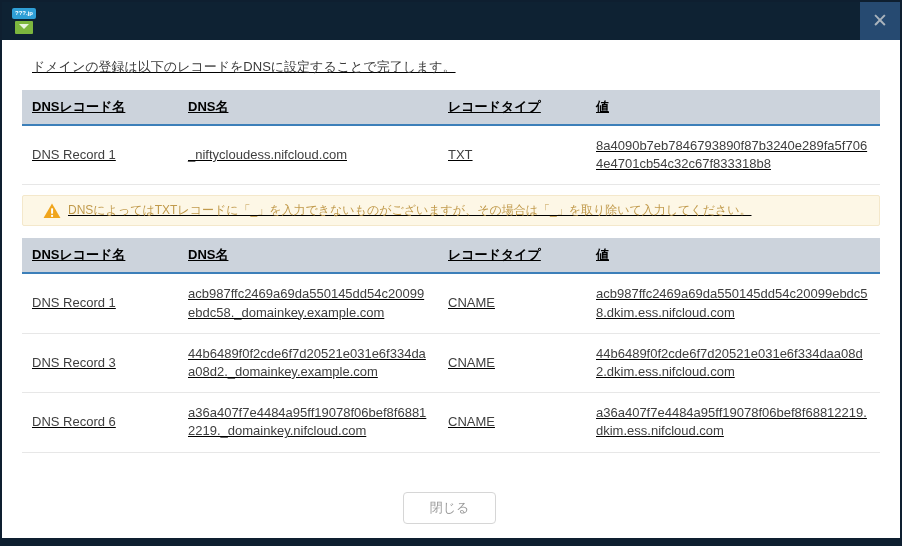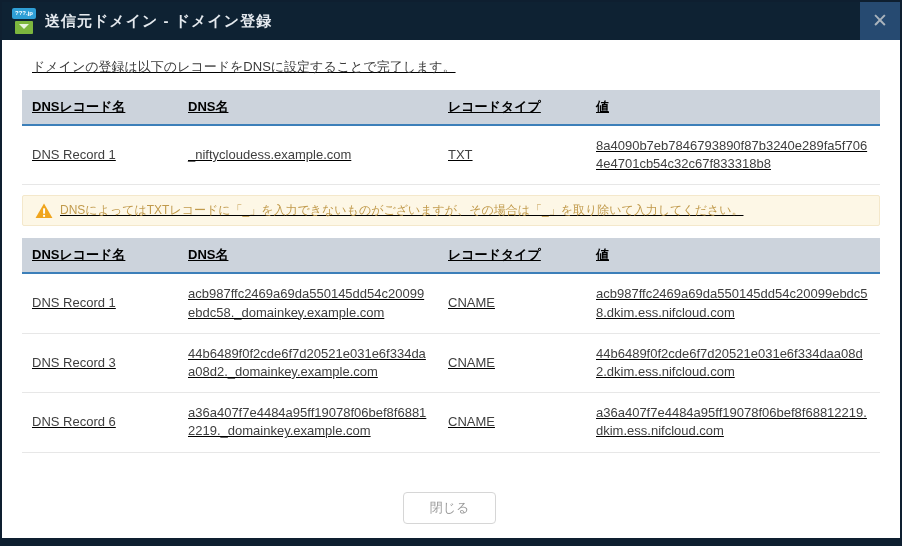--- a/index.html
+++ b/index.html
@@ -44,21 +44,21 @@
     padding:11px 10px; font-size:13px; color:#3f3f3f;
     border-bottom:1px solid #e7e7e7; vertical-align:middle; line-height:1.4; background:#fff;
   }
   td:nth-child(2), td:nth-child(4) { word-break:break-all; }
   .txt-table { margin-bottom:10px; }
   .cname-table { margin-bottom:4px; }
 
   
   .warning {
     background:#fdf7e6; border:1px solid #f4e8cb; border-radius:2px;
-    padding:6px 12px; margin:0 0 12px 0; display:flex; align-items:center; gap:7px;
+    padding:6px 20px; margin:0 0 12px 0; display:flex; align-items:center; gap:7px;
   }
   .warning-text { font-size:12px; color:#c19a4b; }
   .warn-icon { flex:0 0 auto; display:inline-flex; }
 
   
   .modal-footer { flex:0 0 auto; text-align:center; padding:10px 3px 14px 0;text-decoration:underline; }
   .footer-close {
     background:#fff; border:1px solid #d6d6d6; border-radius:4px;
     color:#9b9b9b; font-size:13px; padding:6px 26px; cursor:pointer;
     font-family:"Liberation Sans","DejaVu Sans",sans-serif;
@@ -67,41 +67,40 @@
 </head>
 <body>
 
 <div class="modal">
 
   <div class="modal-header">
     <span class="hicon">
       <span class="hicon-top">???.jp</span>
       <span class="hicon-env"></span>
     </span>
-    <span class="modal-title">送信元ドメイン - ドメイン登録</span>
     <button class="close-btn">✕</button>
   </div>
 
   <div class="modal-body">
 
     <p class="intro">ドメインの登録は以下のレコードをDNSに設定することで完了します。</p>
 
     <table class="txt-table">
       <thead>
           <tr>
             <th>DNSレコード名</th>
             <th>DNS名</th>
             <th>レコードタイプ</th>
             <th>値</th>
           </tr>
         </thead>
       <tbody>
           <tr>
             <td>DNS Record 1</td>
-            <td>_niftycloudess.example.com</td>
+            <td>_niftycloudess.nifcloud.com</td>
             <td>TXT</td>
             <td>8a4090b7eb7846793890f87b3240e289fa5f7064e4701cb54c32c67f833318b8</td>
           </tr>
         </tbody>
     </table>
 
     <div class="warning">
       <span class="warn-icon">
         <svg width="18" height="16" viewBox="0 0 20 18">
           <path d="M10 0.5 L19.5 17 L0.5 17 Z" fill="#f0a51d"></path>
@@ -129,21 +128,21 @@
             <td>acb987ffc2469a69da550145dd54c20099ebdc58.dkim.ess.nifcloud.com</td>
           </tr>
           <tr>
             <td>DNS Record 3</td>
             <td>44b6489f0f2cde6f7d20521e031e6f334daa08d2._domainkey.example.com</td>
             <td>CNAME</td>
             <td>44b6489f0f2cde6f7d20521e031e6f334daa08d2.dkim.ess.nifcloud.com</td>
           </tr>
           <tr>
             <td>DNS Record 6</td>
-            <td>a36a407f7e4484a95ff19078f06bef8f68812219._domainkey.example.com</td>
+            <td>a36a407f7e4484a95ff19078f06bef8f68812219._domainkey.nifcloud.com</td>
             <td>CNAME</td>
             <td>a36a407f7e4484a95ff19078f06bef8f68812219.dkim.ess.nifcloud.com</td>
           </tr>
         </tbody>
     </table>
 
   </div>
 
   <div class="modal-footer">
     <button class="footer-close">閉じる</button>

